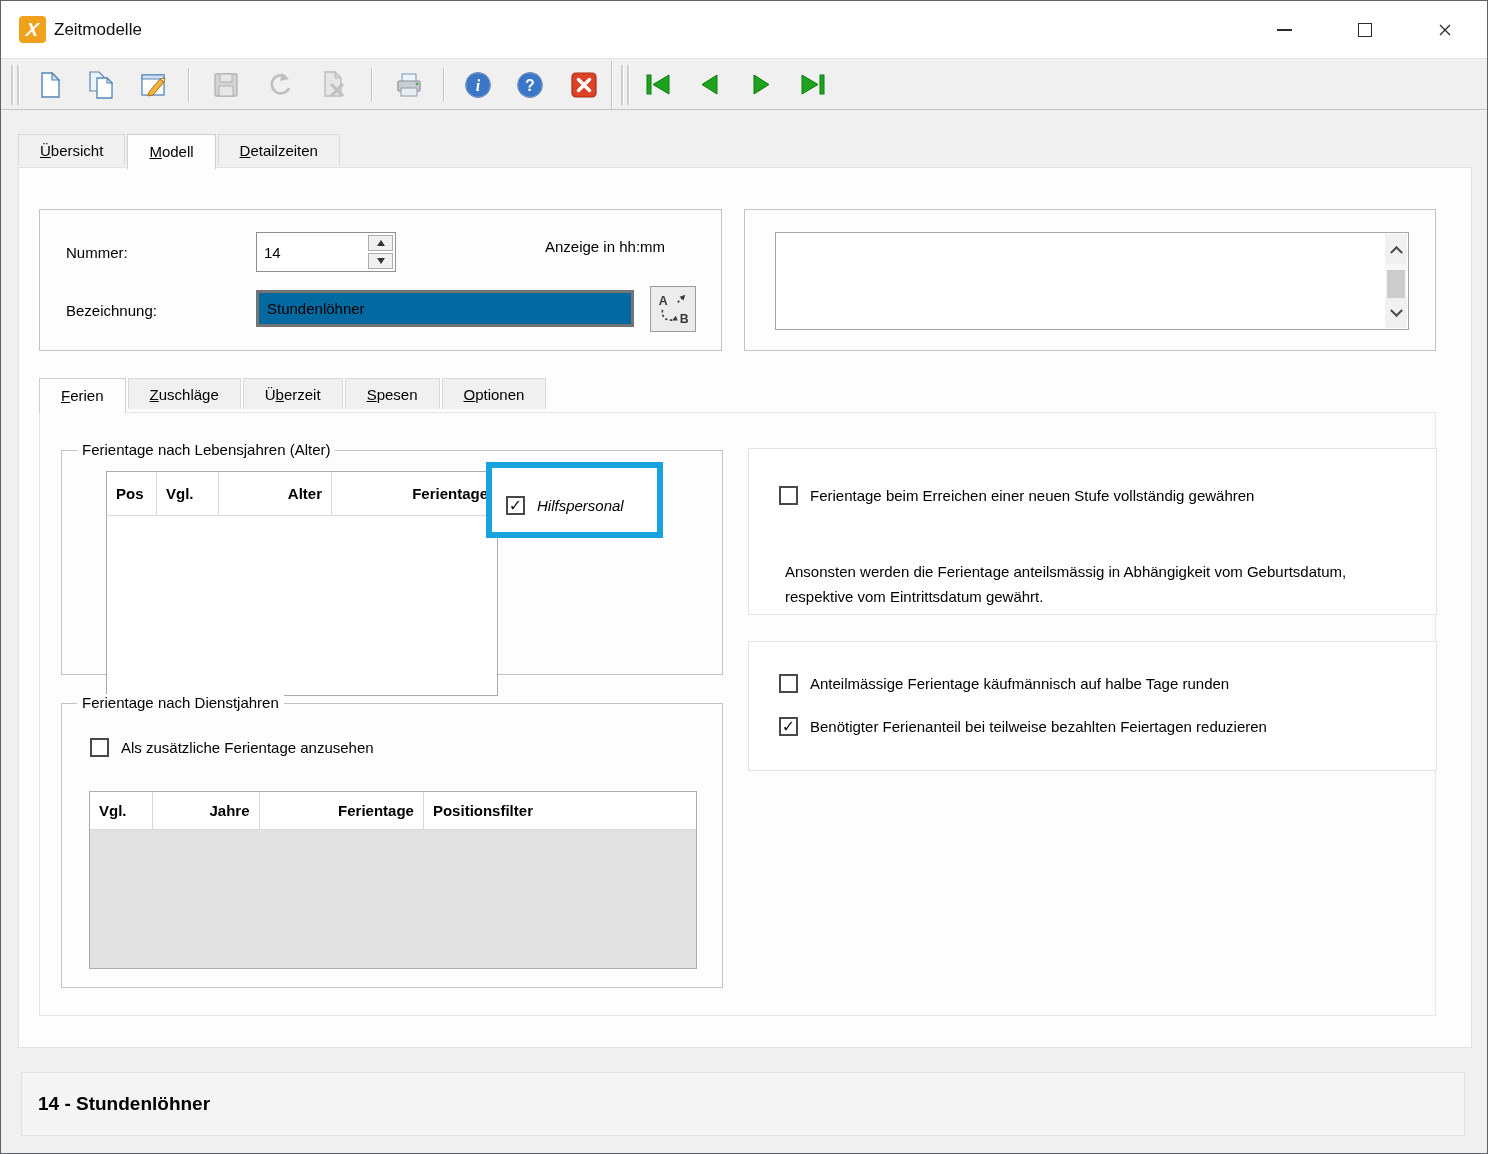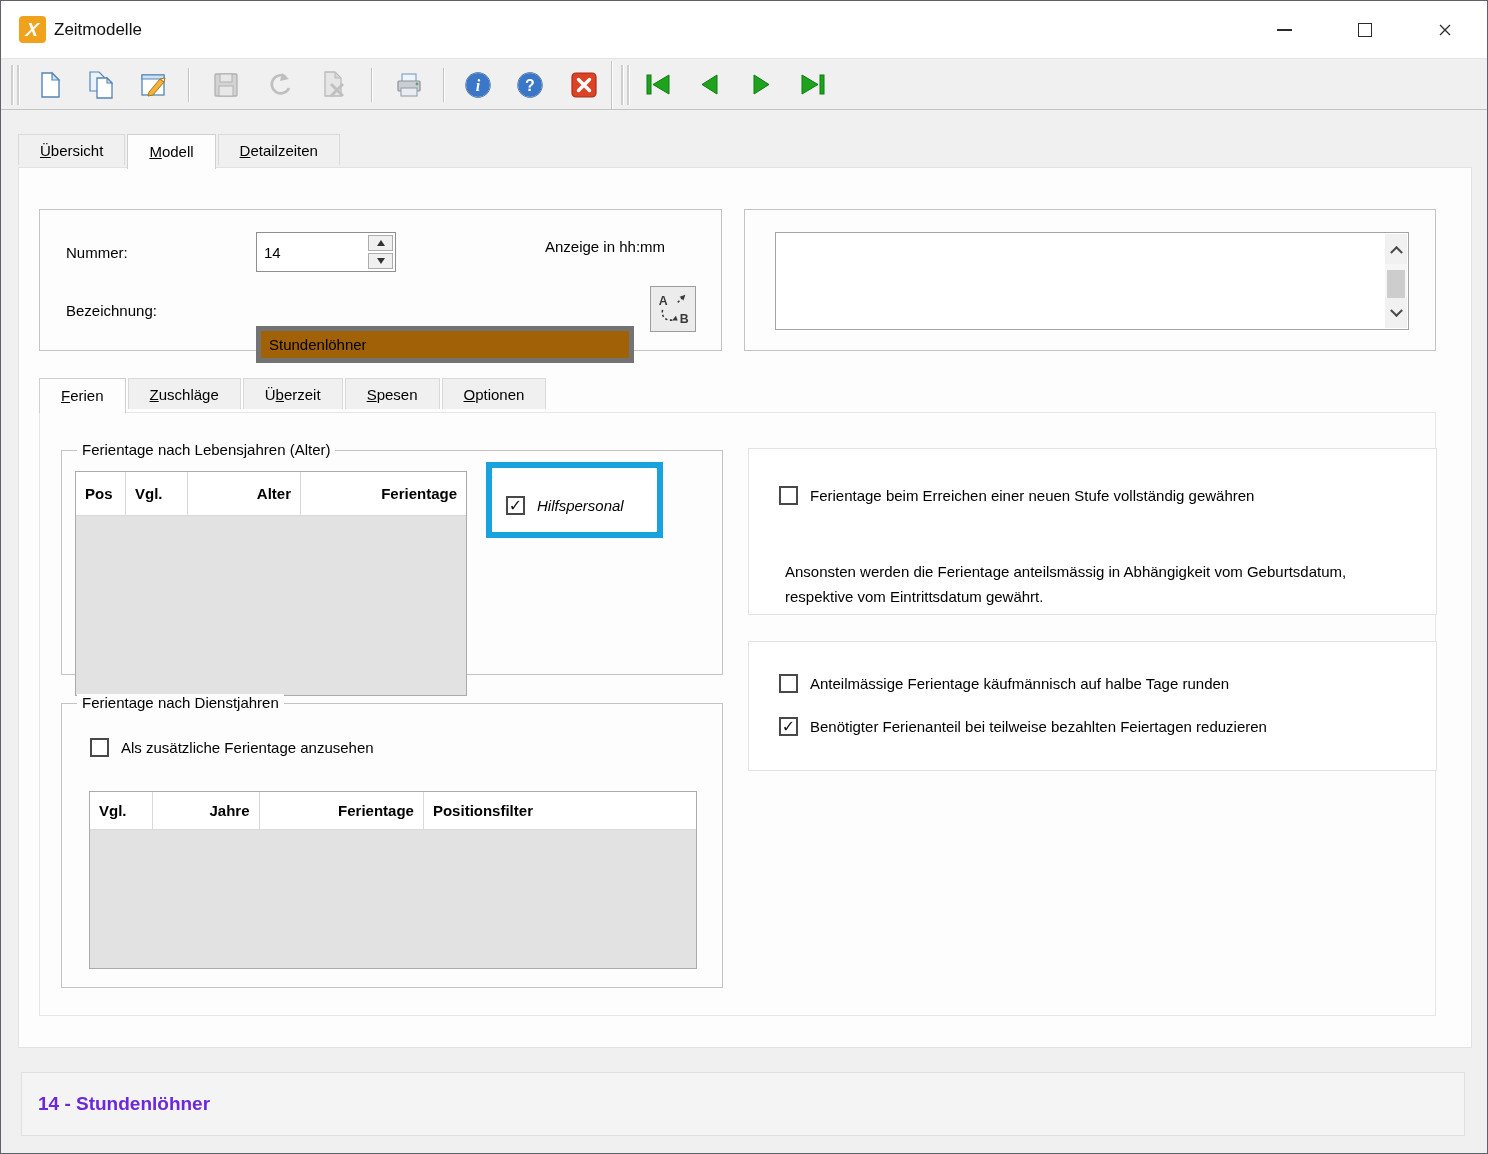--- a/index.html
+++ b/index.html
@@ -40,21 +40,21 @@
   .main-panel { position:absolute; top:166px; left:17px; width:1454px; height:881px;
                 background:#fdfdfd; border:1px solid #e2e2e2; z-index:1; }
   .subpanel { position:absolute; top:244px; left:20px; width:1397px; height:604px;
               border:1px solid #e6e6e6; }
   .groupbox { position:absolute; border:1px solid #c3c3c3; }
   .gb-title { position:absolute; top:-10px; left:15px; background:#fdfdfd; padding:0 5px; line-height:18px; }
   .softpanel { position:absolute; background:#ffffff; border:1px solid #e3e3e3; }
 
   
   .lbl { position:absolute; white-space:nowrap; }
-  .textinput { position:absolute; border:5px solid #737373; background:#a16207; font:inherit; padding:0 8px;margin-top:36px; }
+  .textinput { position:absolute; border:3px solid #737373; background:#0369a1; font:inherit; padding:0 8px; }
   .spinner { position:absolute; width:140px; height:40px; border:1px solid #8f8f8f; background:#fff; }
   .spinner input { position:absolute; left:0; top:0; width:110px; height:100%; border:none; font:inherit; padding:0 7px; outline:none; }
   .spinbtns { position:absolute; right:1px; top:1px; width:27px; height:36px; display:flex; flex-direction:column; gap:2px; padding:1px; }
   .spinbtn { flex:1; background:#f0f0f0; border:1px solid #adadad; display:flex; align-items:center; justify-content:center; }
   .tri-up { width:0; height:0; border-left:4px solid transparent; border-right:4px solid transparent; border-bottom:6px solid #333; }
   .tri-dn { width:0; height:0; border-left:4px solid transparent; border-right:4px solid transparent; border-top:6px solid #333; }
   .iconbtn { position:absolute; width:46px; height:46px; background:#ececec; border:1px solid #9d9d9d;
              display:flex; align-items:center; justify-content:center; }
 
   .notes-area { position:absolute; left:30px; top:22px; width:634px; height:98px; background:#fff; border:1px solid #a5a5a5; }
@@ -83,21 +83,21 @@
 
   
   .highlight { position:absolute; border:6px solid #18a2de; background:#fff; }
 
   
   .note-par { position:absolute; line-height:25px; }
 
   
   .statusbar { position:absolute; left:20px; top:1071px; width:1444px; height:64px; background:#f4f4f4;
                border:1px solid #e0e0e0; display:flex; align-items:center; padding-left:16px;
-               font-size:19px; font-weight:bold; color:#6d28d9; }
+               font-size:19px; font-weight:bold; color:#000000; }
 
   u { text-decoration:underline; }
 </style>
 </head>
 <body>
 
 <div class="window">
 
   <div class="titlebar">
     <div class="app-icon">
@@ -286,21 +286,21 @@
       <div class="tab"><u>Z</u>uschläge</div>
       <div class="tab">Ü<u>b</u>erzeit</div>
       <div class="tab"><u>S</u>pesen</div>
       <div class="tab"><u>O</u>ptionen</div>
     </div>
 
     <div class="subpanel">
 
       <div class="groupbox" style="left:21px; top:37px; width:662px; height:225px;">
         <span class="gb-title">Ferientage nach Lebensjahren (Alter)</span>
-        <div class="grid" style="left:13px; top:20px; width:392px; height:225px;">
+        <div class="grid" style="left:44px; top:20px; width:392px; height:225px;align-items:center;">
           <div class="grid-head" style="height:44px;">
             <div class="th" style="width:50px">Pos</div>
             <div class="th" style="width:62px">Vgl.</div>
             <div class="th r" style="width:113px">Alter</div>
             <div class="th r" style="width:165px">Ferientage</div>
           </div>
           <div class="grid-body"></div>
         </div>
       </div>
 

